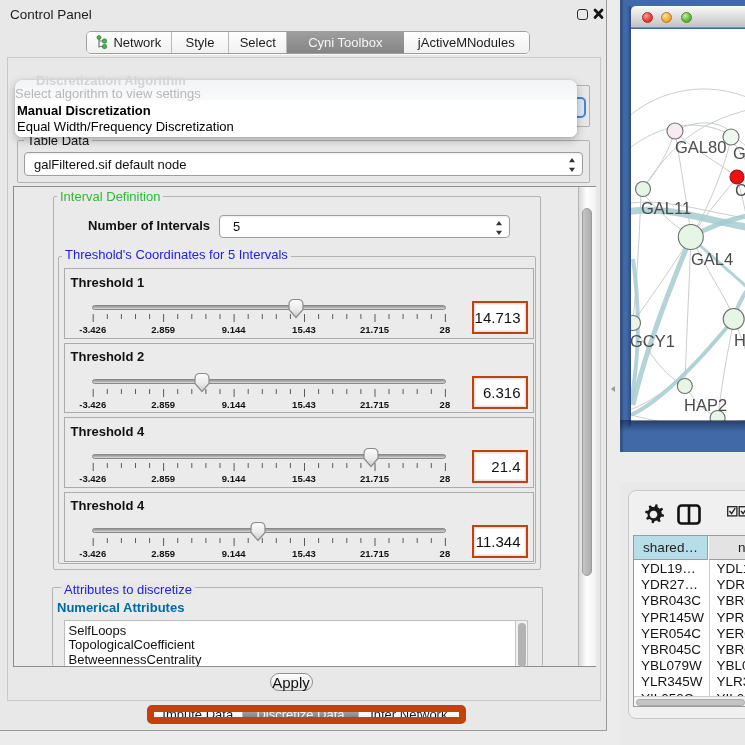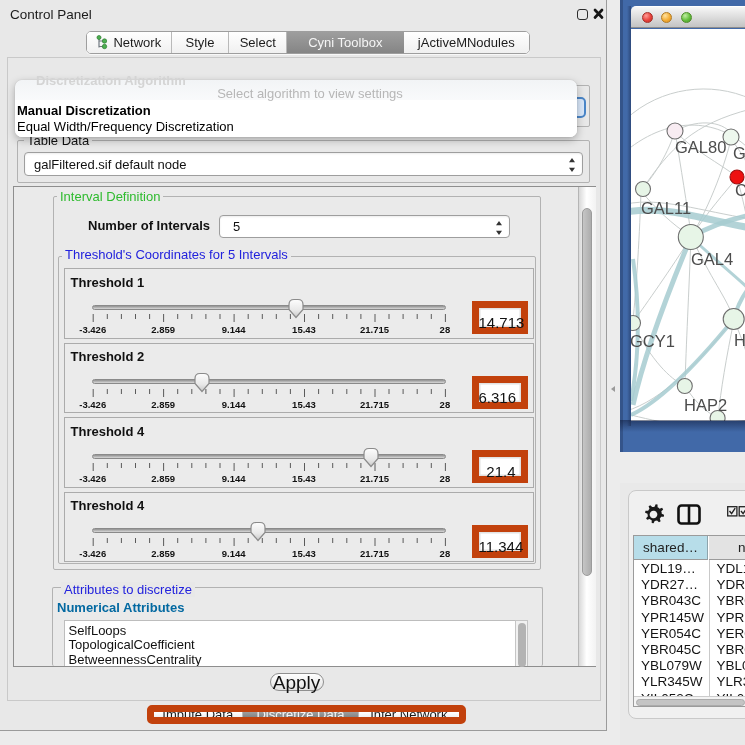--- a/index.html
+++ b/index.html
@@ -32,30 +32,30 @@
 #spane { position:absolute; left:13px; top:186px; width:583px; height:481px; border:1px solid #8e8e8e; background:#eaeaea; }
 #mainsb { position:absolute; left:564px; top:0; width:18px; height:479px; background:linear-gradient(90deg,#d8d8d8,#ffffff 45%,#f2f2f2); border-left:1px solid #b5b5b5; }
 #mainsb .thumb { position:absolute; left:2.5px; top:21px; width:10px; height:368px; background:linear-gradient(90deg,#c6c6c6,#adadad); border:1px solid #9b9b9b; border-radius:6px; }
 
 
 .trow { position:absolute; left:63.5px; width:470px; height:70.5px; background:#ebebeb; border:1px solid #ababab; }
 .tt { position:absolute; left:6px; top:5.5px; font-size:13px; font-weight:bold; color:#111; }
 .track { position:absolute; left:27px; top:35.5px; width:354px; height:5px; border-radius:3px; background:linear-gradient(#909090,#d9d9d9); border:0.5px solid #8a8a8a; }
 .knob { position:absolute; top:28.5px; }
 .tl { position:absolute; top:55px; width:60px; text-align:center; font-size:9.5px; font-weight:bold; color:#111; }
-.vbox { position:absolute; left:407px; top:32px; width:56px; height:33px; background:#fff; border:7px solid #c2410c; box-shadow:0 0 0 1.5px #e2e2e2 inset; font-size:15px; color:#111; text-align:right; padding:6px 5px 0 0; }
+.vbox { position:absolute; left:407px; top:32px; width:56px; height:33px; background:#fff; border:2px solid #c2410c; box-shadow:0 0 0 1.5px #e2e2e2 inset; font-size:15px; color:#111; text-align:right; padding:6px 5px 0 0; }
 
 
 #attlist { position:absolute; left:63.5px; top:620px; width:452px; height:46px; background:#fff; border:1px solid #bdbdbd; border-bottom:none; font-size:13px; color:#111; overflow:hidden; padding-top:2.5px; }
 #attlist div { padding-left:4px; line-height:14.7px; }
 #attsb { position:absolute; left:515px; top:620px; width:12.5px; height:46px; background:#f1f1f1; border:1px solid #c5c5c5; border-bottom:none; }
 #attsb .thumb { position:absolute; left:2px; top:2px; width:7.5px; height:44px; background:#b3b3b3; border-radius:4px; }
 
 
-#apply { position:absolute; left:269.5px; top:672.8px; width:54px; height:18.5px; border:1px solid #8f8f8f; border-radius:9px; background:linear-gradient(#fefefe,#e3e3e3); font-size:19px; color:#111; text-align:center; line-height:17px; }
+#apply { position:absolute; left:269.5px; top:672.8px; width:43px; height:18.5px; border:1px solid #8f8f8f; border-radius:9px; background:linear-gradient(#fefefe,#e3e3e3); font-size:15px; color:#111; text-align:center; line-height:17px; }
 #btabs { position:absolute; left:146.5px; top:704.5px; width:319px; height:19px; border:7px solid #c2410c; border-radius:5px; background:#fff; display:flex; font-size:13px; color:#1c1c1c; overflow:hidden; }
 #btabs .seg { display:flex; align-items:center; justify-content:center; height:100%; border-right:1px solid #b9b9b9; background:linear-gradient(#ffffff,#f0f0f0); }
 #btabs .seg.sel { background:linear-gradient(#9e9e9e,#858585); color:#f5f5f5; }
 #btabs .seg:last-child { border-right:none;border-radius:6px; }
 
 
 #desk { position:absolute; left:608px; top:0; width:12px; height:745px; background:#ececec; }
 #bluep { position:absolute; left:620px; top:0; width:125px; height:452px; background:#4169a8; }
 #bluep .ledge { position:absolute; left:0; top:0; width:3px; height:452px; background:#34548a; }
 #nwin { position:absolute; left:631px; top:6px; width:114px; height:414px; }
@@ -79,21 +79,21 @@
 .trr { position:absolute; left:0; width:112px; height:16.2px; font-size:13.5px; color:#141414; }
 .trr .c1 { position:absolute; left:7px; top:0.5px; }
 .trr .c2 { position:absolute; left:82.5px; top:0.5px; }
 #coldiv { position:absolute; left:74.5px; top:24.5px; width:1px; height:136px; background:#c9c9c9; }
 #hsb { position:absolute; left:0; top:160.5px; width:112px; height:11px; background:#f3f3f3; border-top:1px solid #cccccc; }
 #hsb .thumb { position:absolute; left:2px; top:1.5px; width:109px; height:7.5px; background:#c4c4c4; border:1px solid #ababab; border-radius:4px; }
 
 
 #ddov { z-index:50; position:absolute; left:15px; top:80px; width:562px; height:56.5px; border-radius:7px; background:linear-gradient(#f2f4f6,#fafbfc 40%, #fdfdfe); box-shadow:0 3px 9px rgba(0,0,0,0.28), 0 0 1px rgba(0,0,0,0.25); }
 #ddov .solid { position:absolute; left:0; top:19.5px; width:562px; height:37px; background:#fff; border-radius:0 0 7px 7px; }
-#ddov .prompt { position:absolute; left:0; top:5.5px; width:590px; text-align:center; font-size:13px; color:#b7b7b7; }
+#ddov .prompt { position:absolute; left:0; top:5.5px; width:590px; font-size:13px; color:#b7b7b7; }
 #ddov .it1 { position:absolute; left:2px; top:22.5px; font-size:13px; font-weight:bold; color:#000; }
 #ddov .it2 { position:absolute; left:2px; top:38.5px; font-size:13px; color:#000; }
 #ghost { position:absolute; left:36px; top:73px; font-size:13px; font-weight:bold; color:#d4d4d4; z-index:60; }
 </style></head>
 <body>
 <div id="page">
 
   <div id="win">
     <div id="title">Control Panel</div>
     <div id="flo"></div>

